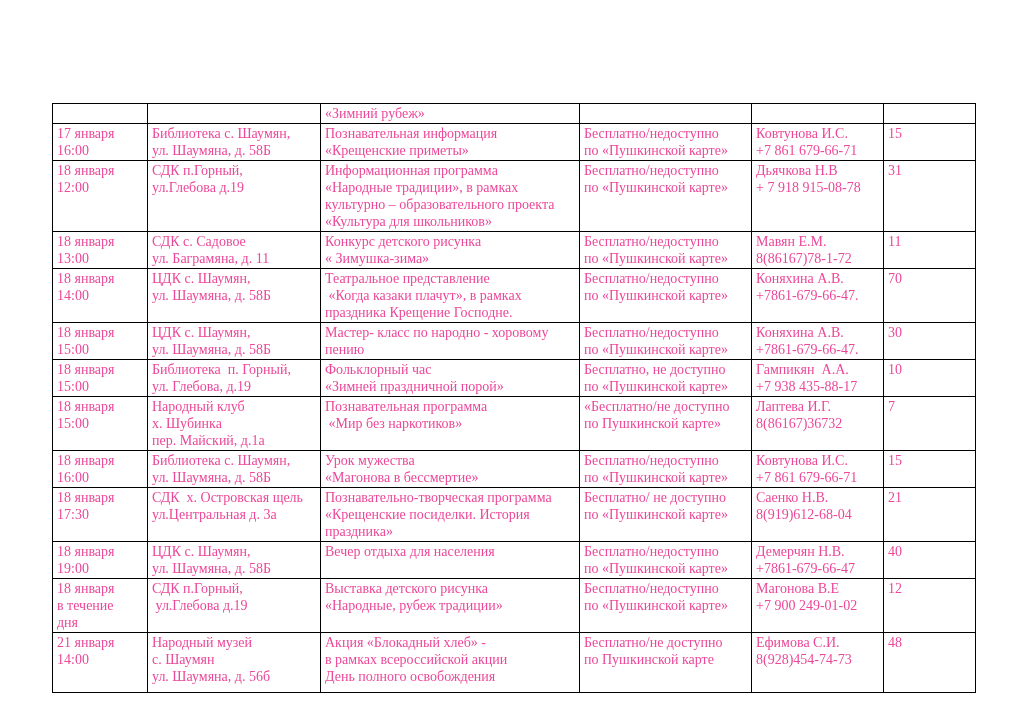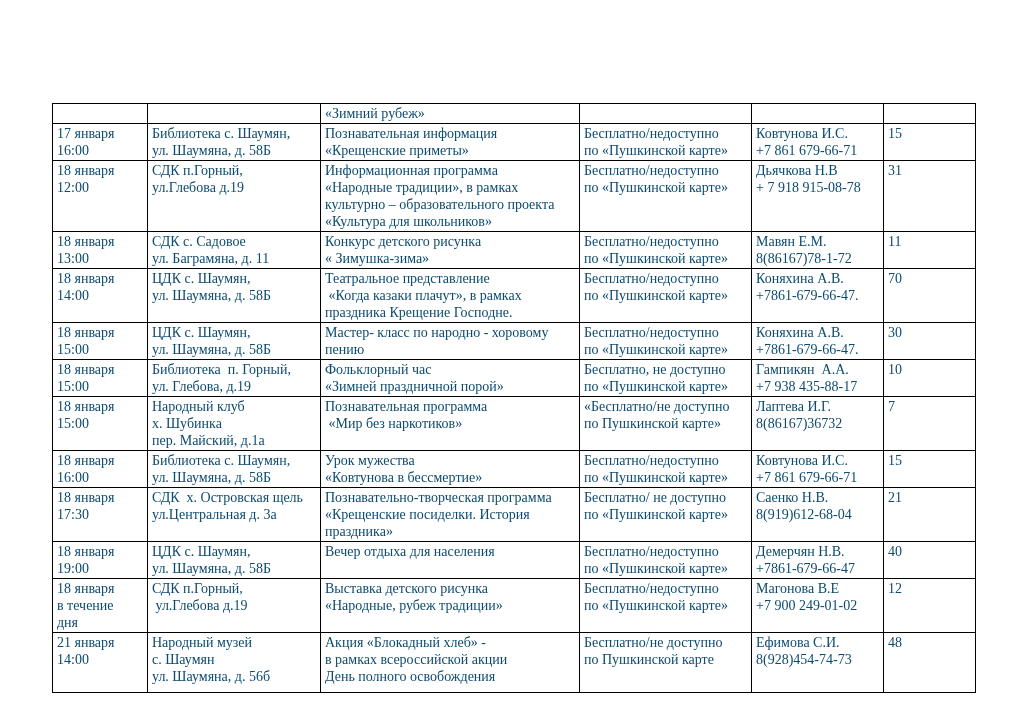--- a/index.html
+++ b/index.html
@@ -7,21 +7,21 @@
     padding: 0;
     background: #ffffff;
   }
   .page {
     position: relative;
     width: 1024px;
     height: 724px;
     background: #ffffff;
     overflow: hidden;
     font-family: "Liberation Serif", serif;
-    color: #0c4a6e;
+    color: #ec4899;
   }
   table.doc-table {
     position: absolute;
     left: 52px;
     top: 103px;
     border-collapse: collapse;
     table-layout: fixed;
     width: 923px;
   }
   table.doc-table td {
@@ -160,21 +160,21 @@
     <td class="c-contact">Лаптева И.Г.
 8(86167)36732</td>
     <td class="c-count">7</td>
   </tr>
         <tr>
     <td class="c-date">18 января
 16:00</td>
     <td class="c-loc">Библиотека с. Шаумян,
 ул. Шаумяна, д. 58Б</td>
     <td class="c-event">Урок мужества
-«Ковтунова в бессмертие»</td>
+«Магонова в бессмертие»</td>
     <td class="c-cost">Бесплатно/недоступно
 по «Пушкинской карте»</td>
     <td class="c-contact">Ковтунова И.С.
 +7 861 679-66-71</td>
     <td class="c-count">15</td>
   </tr>
         <tr>
     <td class="c-date">18 января
 17:30</td>
     <td class="c-loc">СДК  х. Островская щель

